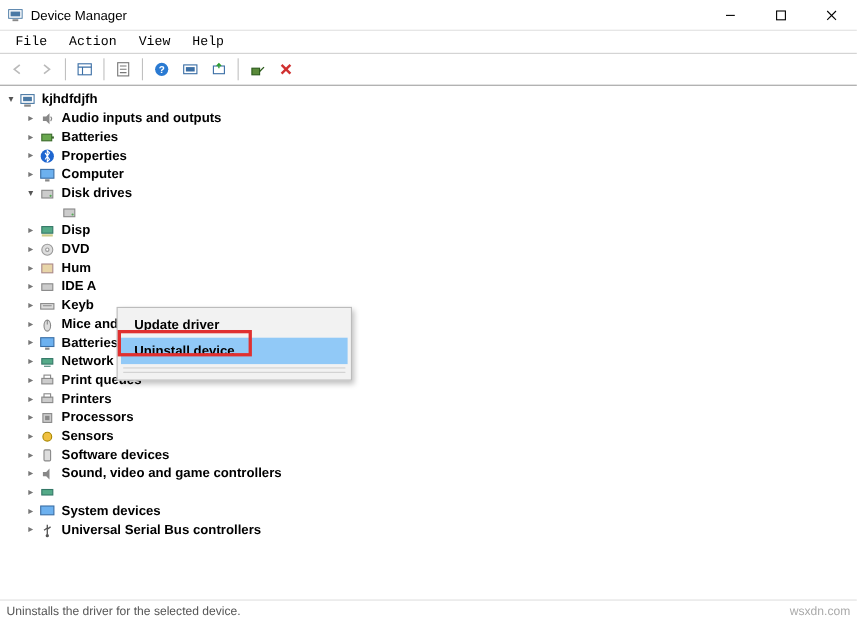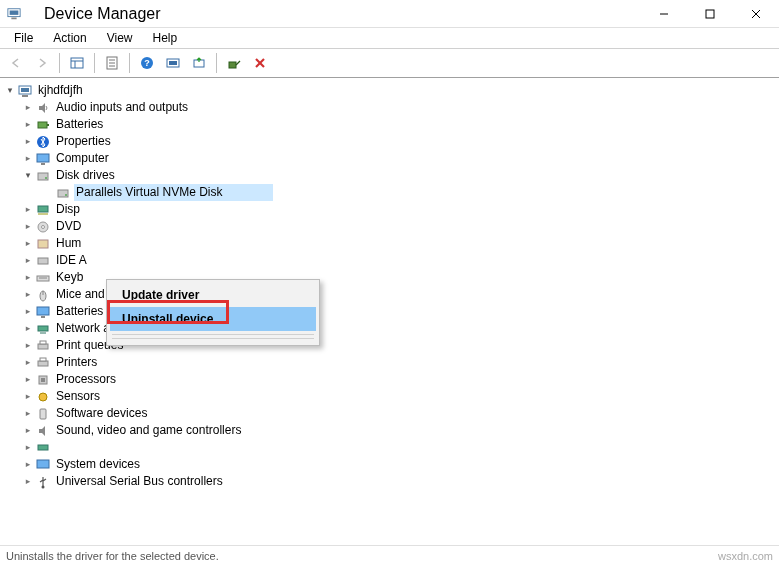--- a/index.html
+++ b/index.html
@@ -16,41 +16,41 @@
   }
   
   .titlebar {
     display: flex;
     align-items: center;
     height: 28px;
     padding-left: 6px;
     border-bottom: 1px solid #e0e0e0;
   }
   .titlebar .app-icon { width:16px; height:16px; margin-right:6px; display:flex; align-items:center; justify-content:center; }
-  .titlebar .title { flex: 0 0 auto; font-size: 16px; margin-left: 16px; }
+  .titlebar .title { flex: 0 0 auto; font-size: 12px; }
   .titlebar .spacer { flex: 1; }
   .win-controls { display:flex; height:100%; }
   .win-btn { width:46px; display:flex; align-items:center; justify-content:center; font-size:11px; }
   
   .menubar { display:flex; gap:4px; height:20px; align-items:center; padding-left:6px; font-size:12px; }
-  .menubar .menuitem { padding:1px 8px; }
+  .menubar .menuitem { padding:1px 8px;font-family:Liberation Mono, monospace; }
   
   .toolbar { display:flex; align-items:center; height:30px; border-top:1px solid #d0d0d0; border-bottom:1px solid #a0a0a0; padding-left:4px; gap:2px; background:#fff; }
   .tool-btn { width:24px; height:24px; display:flex; align-items:center; justify-content:center; border:1px solid transparent; }
   .tool-sep { width:1px; height:20px; background:#c0c0c0; margin:0 3px; }
   .disabled { opacity:0.4; }
   
   .content { position:relative; height: calc(565px - 28px - 20px - 30px - 20px); overflow:auto; padding:4px 0 4px 0; }
   .tree-row { display:flex; align-items:center; height:17px; line-height:17px; white-space:nowrap; }
   .expander { width:12px; display:flex; align-items:center; justify-content:center; font-size:9px; color:#777; cursor:default; }
   .expander.open { color:#555; }
   .node-icon { width:16px; height:16px; margin:0 3px 0 1px; display:flex; align-items:center; justify-content:center; }
   .indent { display:inline-block; }
   .sel-row { background:#cce8ff; }
-  .label-txt { padding:0 2px; }
+  .label-txt { padding:0 2px;font-weight:bold; }
   
   .ctxmenu {
     position:absolute;
     left:106px; top:201px;
     width:214px;
     background:#f2f2f2;
     border:1px solid #bcbcbc;
     box-shadow:3px 3px 5px rgba(0,0,0,0.25);
     padding:3px;
     font-size:12px;
@@ -253,21 +253,20 @@
   </div>
 
   <div class="tree-row">
     <span class="indent" style="width:54px"></span>
     <span class="node-icon">
         <svg width="14" height="14">
           <rect x="2" y="4" width="10" height="7" fill="#ccc" stroke="#888"></rect>
           <circle cx="10" cy="9" r="1" fill="#5a5"></circle>
         </svg>
       </span>
-    <span class="label-txt sel-row" style="background:#cce8ff;padding-right:50px">Parallels Virtual NVMe Disk</span>
   </div>
 
   <div class="tree-row">
     <span class="indent" style="width:22px"></span>
       <span class="expander">▸</span>
     <span class="node-icon">
         <svg width="14" height="14">
           <rect x="2" y="3" width="10" height="6" fill="#5a8" stroke="#376"></rect>
           <rect x="2" y="10" width="10" height="2" fill="#cc8"></rect>
         </svg>

